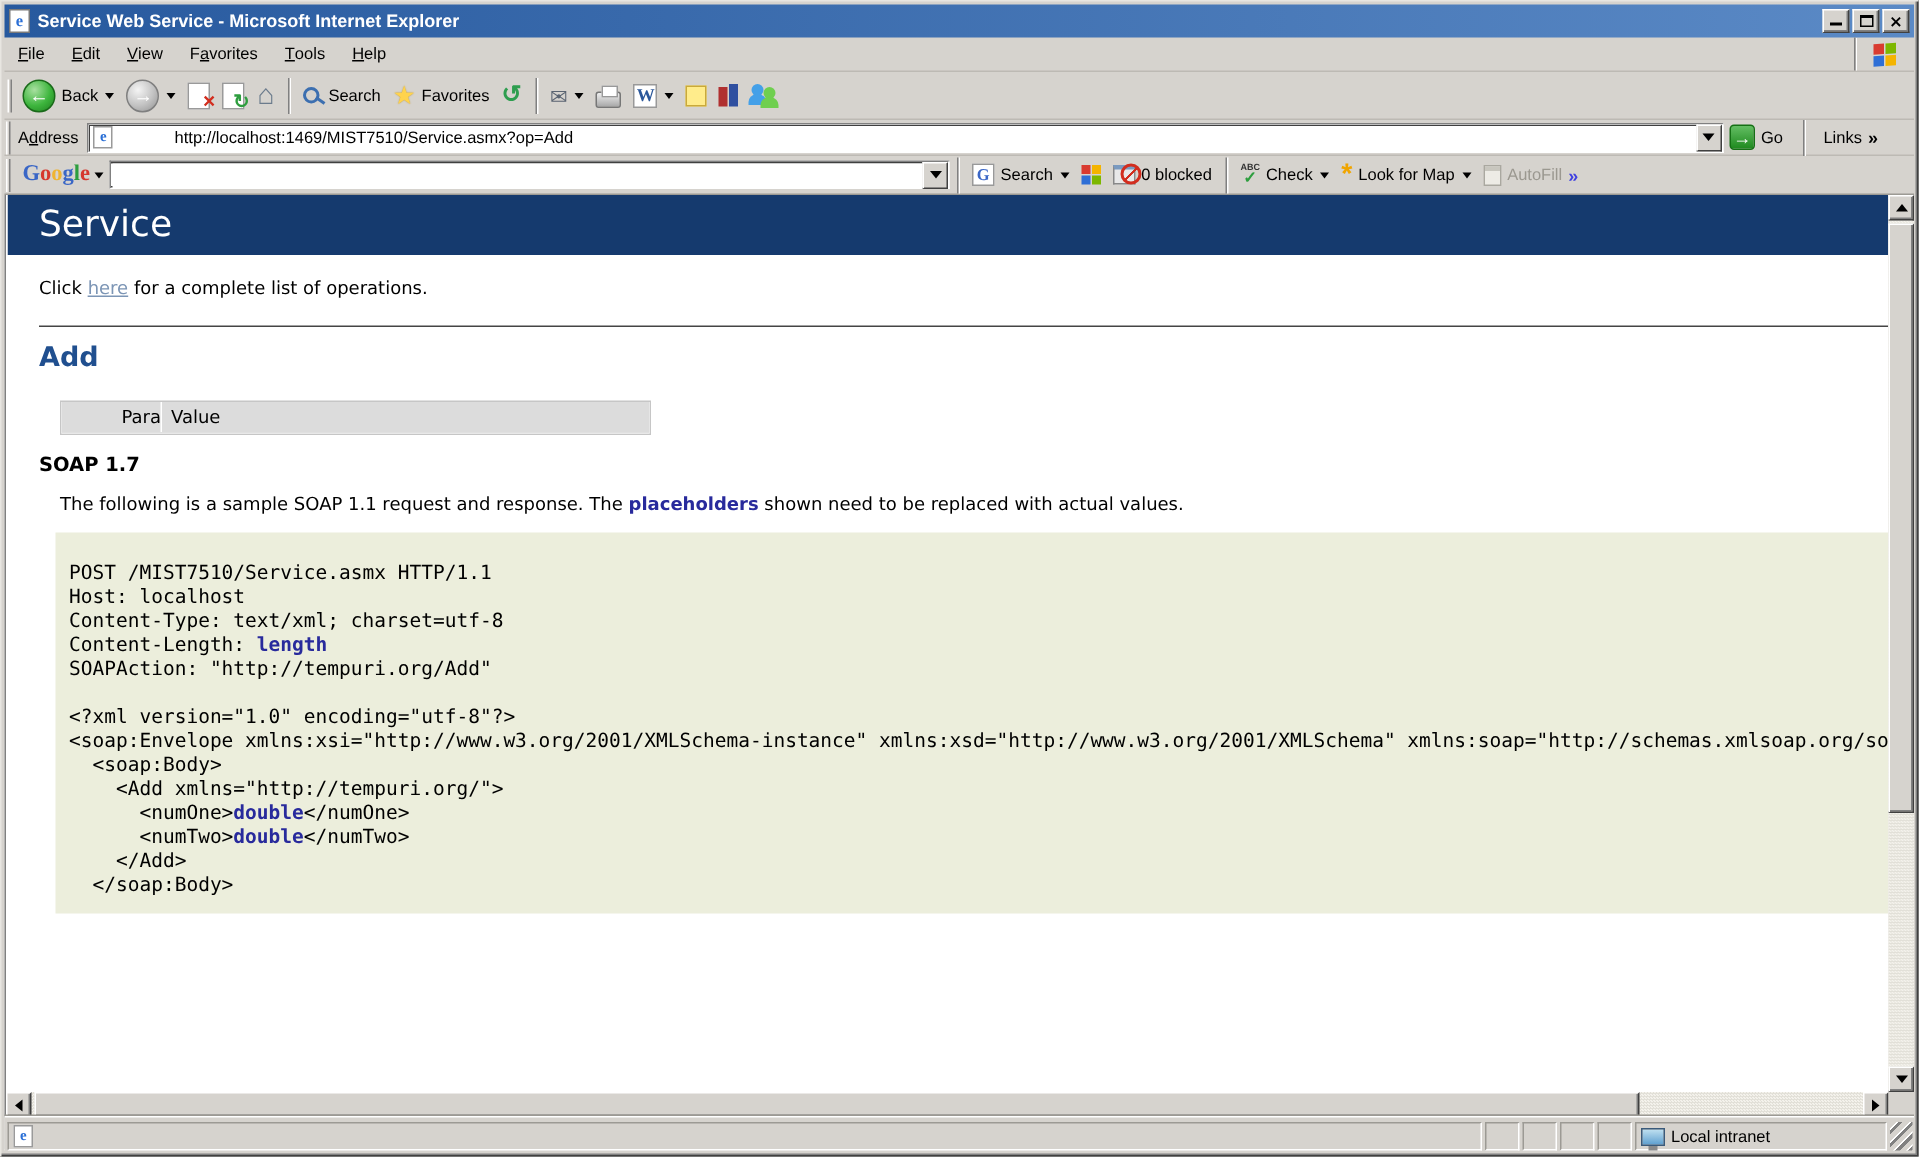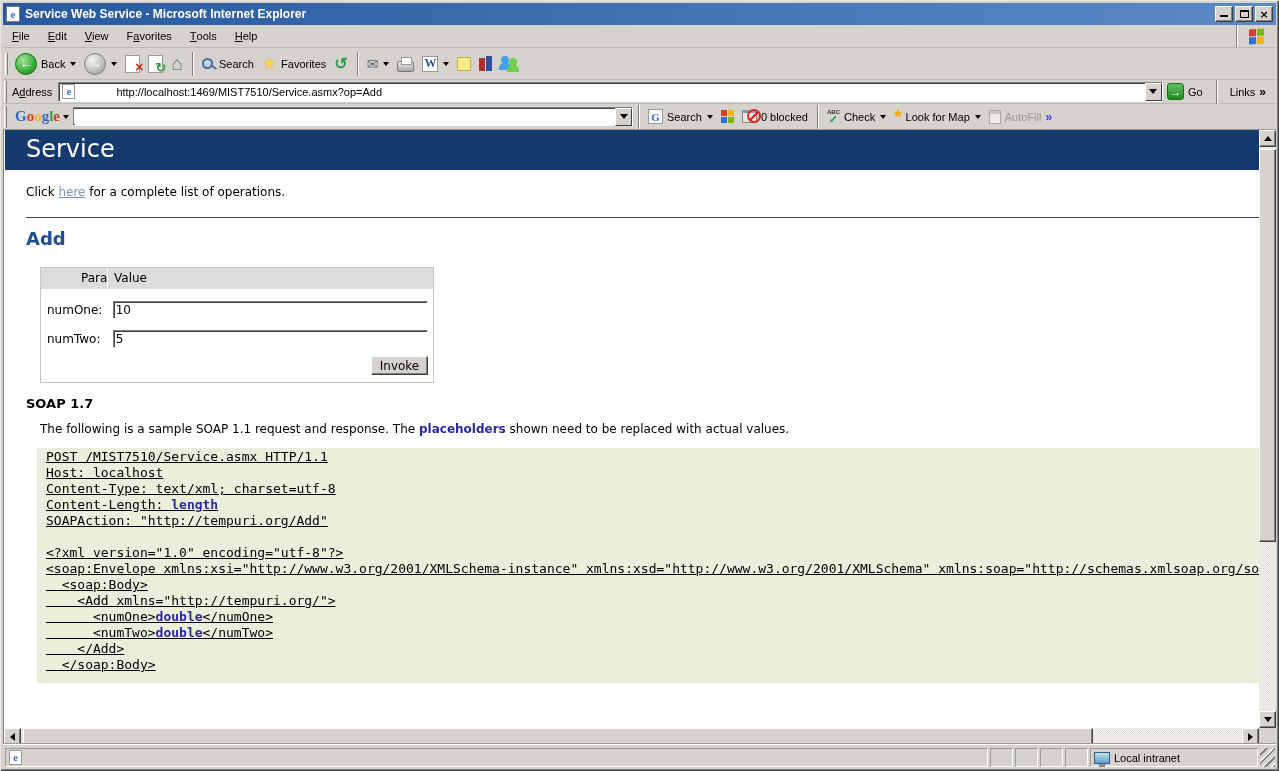--- a/index.html
+++ b/index.html
@@ -66,21 +66,21 @@
   .books { display:flex; gap:1px; align-items:flex-end; }
   .books i { display:block; width:6px; height:13px; }
   .books .b1 { background:#B03030; } .books .b2 { background:#3050A0; height:15px; }
   .buddies { position:relative; width:20px; height:16px; }
   .person { position:absolute; width:8px; height:8px; border-radius:50%; }
   .person::after { content:""; position:absolute; top:7px; left:-2px; width:12px; height:7px; border-radius:5px 5px 0 0; background:inherit; }
   .p1 { background:#44A0E8; left:1px; top:0; } .p2 { background:#6FCF4F; left:9px; top:2px; }
 
   
   .addressbar { position:absolute; left:3px; top:80px; right:3px; height:24px; display:flex; align-items:center;
-    font-size:11px; border-bottom:1px solid #BDBAB4; padding-right:2px;justify-content:flex-end; }
+    font-size:11px; border-bottom:1px solid #BDBAB4; padding-right:16px;justify-content:flex-end; }
   .addr-label { padding:0 6px 0 2px; }
   .addr-label .key { text-decoration:underline; }
   .addr-field { flex:1; height:20px; background:#fff; border:1px solid #808080; border-bottom-color:#fff; border-right-color:#fff;
     box-shadow:inset 1px 1px 0 #404040; display:flex; align-items:center; gap:4px; padding-left:3px; }
   .addr-ico { width:13px; height:15px; background:#fff; border:1px solid #9A9A9A; display:flex; align-items:center; justify-content:center;
     font:bold 10px "Liberation Serif",serif; color:#2A6FD6; }
   .addr-input { flex:1; border:none; outline:none; font:11px "Liberation Sans",sans-serif; height:16px;margin-left:37px; }
   .combo-btn { width:17px; height:18px; background:#D6D3CE; border:1px solid; border-color:#fff #404040 #404040 #fff;
     display:flex; align-items:center; justify-content:center; margin-left:auto; }
   .go-btn { display:flex; align-items:center; gap:4px; padding:1px 8px 1px 4px; }
@@ -130,22 +130,22 @@
   .pt-hcell.c1 { width:66px;padding-left:40px; } .pt-hcell.c2 { flex:1; }
   .pt-body { padding:6px 5px 6px 4px; }
   .pt-row { display:flex; align-items:center; height:29px; }
   .pt-label { width:68px; padding-left:2px; }
   .pt-input { width:317px; height:18px; border:1px solid #808080; border-bottom-color:#fff; border-right-color:#fff;
     box-shadow:inset 1px 1px 0 #404040; font:12px "DejaVu Sans",sans-serif; padding-left:2px; outline:none; }
   .pt-invoke-row { display:flex; justify-content:flex-end; padding:3px 0 1px; }
   .invoke-btn { width:57px; height:19px; background:#D6D3CE; border:1px solid; border-color:#fff #404040 #404040 #fff;
     box-shadow:inset -1px -1px 0 #808080; font:12px "DejaVu Sans",sans-serif; color:#000; }
 
-  .code { margin:12px 0 0 32px; background:var(--code-bg,#ECEEDC); padding:1px 0 10px 9px; width:calc(100% - 32px);
-    font:13px "DejaVu Sans Mono",monospace; color:#000; white-space:pre; overflow:hidden;text-decoration:underline; }
+  .code { margin:12px 0 0 32px; background:var(--code-bg,#ECEEDC); padding:20px 0 10px 9px; width:calc(100% - 32px);
+    font:13px "DejaVu Sans Mono",monospace; color:#000; white-space:pre; overflow:hidden; }
   .code-line { min-height:16px; line-height:16px; }
 
   
   .sb-btn { background:#D6D3CE; border:1px solid; border-color:#fff #404040 #404040 #fff; box-shadow:inset -1px -1px 0 #808080;
     display:flex; align-items:center; justify-content:center; }
   .tri-up { width:0; height:0; border-left:4px solid transparent; border-right:4px solid transparent; border-bottom:5px solid #000; }
   .tri-down { width:0; height:0; border-left:4px solid transparent; border-right:4px solid transparent; border-top:5px solid #000; }
   .tri-left { width:0; height:0; border-top:4px solid transparent; border-bottom:4px solid transparent; border-right:5px solid #000; }
   .tri-right { width:0; height:0; border-top:4px solid transparent; border-bottom:4px solid transparent; border-left:5px solid #000; }
   .vscroll { position:absolute; top:0; right:0; width:17px; bottom:17px; background:#ECEAE4;
@@ -388,33 +388,20 @@
         <span>Click </span><a href="#">here</a><span> for a complete list of operations.</span>
       </div>
       <div class="rule"></div>
       <div class="op-title">Add</div>
 
       <div class="param-table">
         <div class="pt-head">
           <span class="pt-hcell c1">Parameter</span>
           <span class="pt-hcell c2">Value</span>
         </div>
-        <div class="pt-body">
-          <div class="pt-row">
-            <span class="pt-label">numOne:</span>
-            <input class="pt-input" value="10" style="">
-          </div>
-          <div class="pt-row">
-            <span class="pt-label">numTwo:</span>
-            <input class="pt-input" value="5" style="">
-          </div>
-          <div class="pt-invoke-row">
-            <button class="invoke-btn">Invoke</button>
-          </div>
-        </div>
       </div>
 
       <div class="sub-head">SOAP 1.7</div>
       <div class="body-text">
         <span>The following is a sample SOAP 1.1 request and response. The </span><span class="kw">placeholders</span><span> shown need to be replaced with actual values.</span>
       </div>
       <div class="code"><div class="code-line"><span>POST /MIST7510/Service.asmx HTTP/1.1</span></div><div class="code-line"><span>Host: localhost</span></div><div class="code-line"><span>Content-Type: text/xml; charset=utf-8</span></div><div class="code-line"><span>Content-Length: </span><span class="kw">length</span></div><div class="code-line"><span>SOAPAction: "http://tempuri.org/Add"</span></div><div class="code-line"><span></span></div><div class="code-line"><span>&lt;?xml version="1.0" encoding="utf-8"?&gt;</span></div><div class="code-line"><span>&lt;soap:Envelope xmlns:xsi="http://www.w3.org/2001/XMLSchema-instance" xmlns:xsd="http://www.w3.org/2001/XMLSchema" xmlns:soap="http://schemas.xmlsoap.org/soap/envelope/"&gt;</span></div><div class="code-line"><span>  &lt;soap:Body&gt;</span></div><div class="code-line"><span>    &lt;Add xmlns="http://tempuri.org/"&gt;</span></div><div class="code-line"><span>      &lt;numOne&gt;</span><span class="kw">double</span><span>&lt;/numOne&gt;</span></div><div class="code-line"><span>      &lt;numTwo&gt;</span><span class="kw">double</span><span>&lt;/numTwo&gt;</span></div><div class="code-line"><span>    &lt;/Add&gt;</span></div><div class="code-line"><span>  &lt;/soap:Body&gt;</span></div></div>
     </div>
 
     <div class="vscroll">

